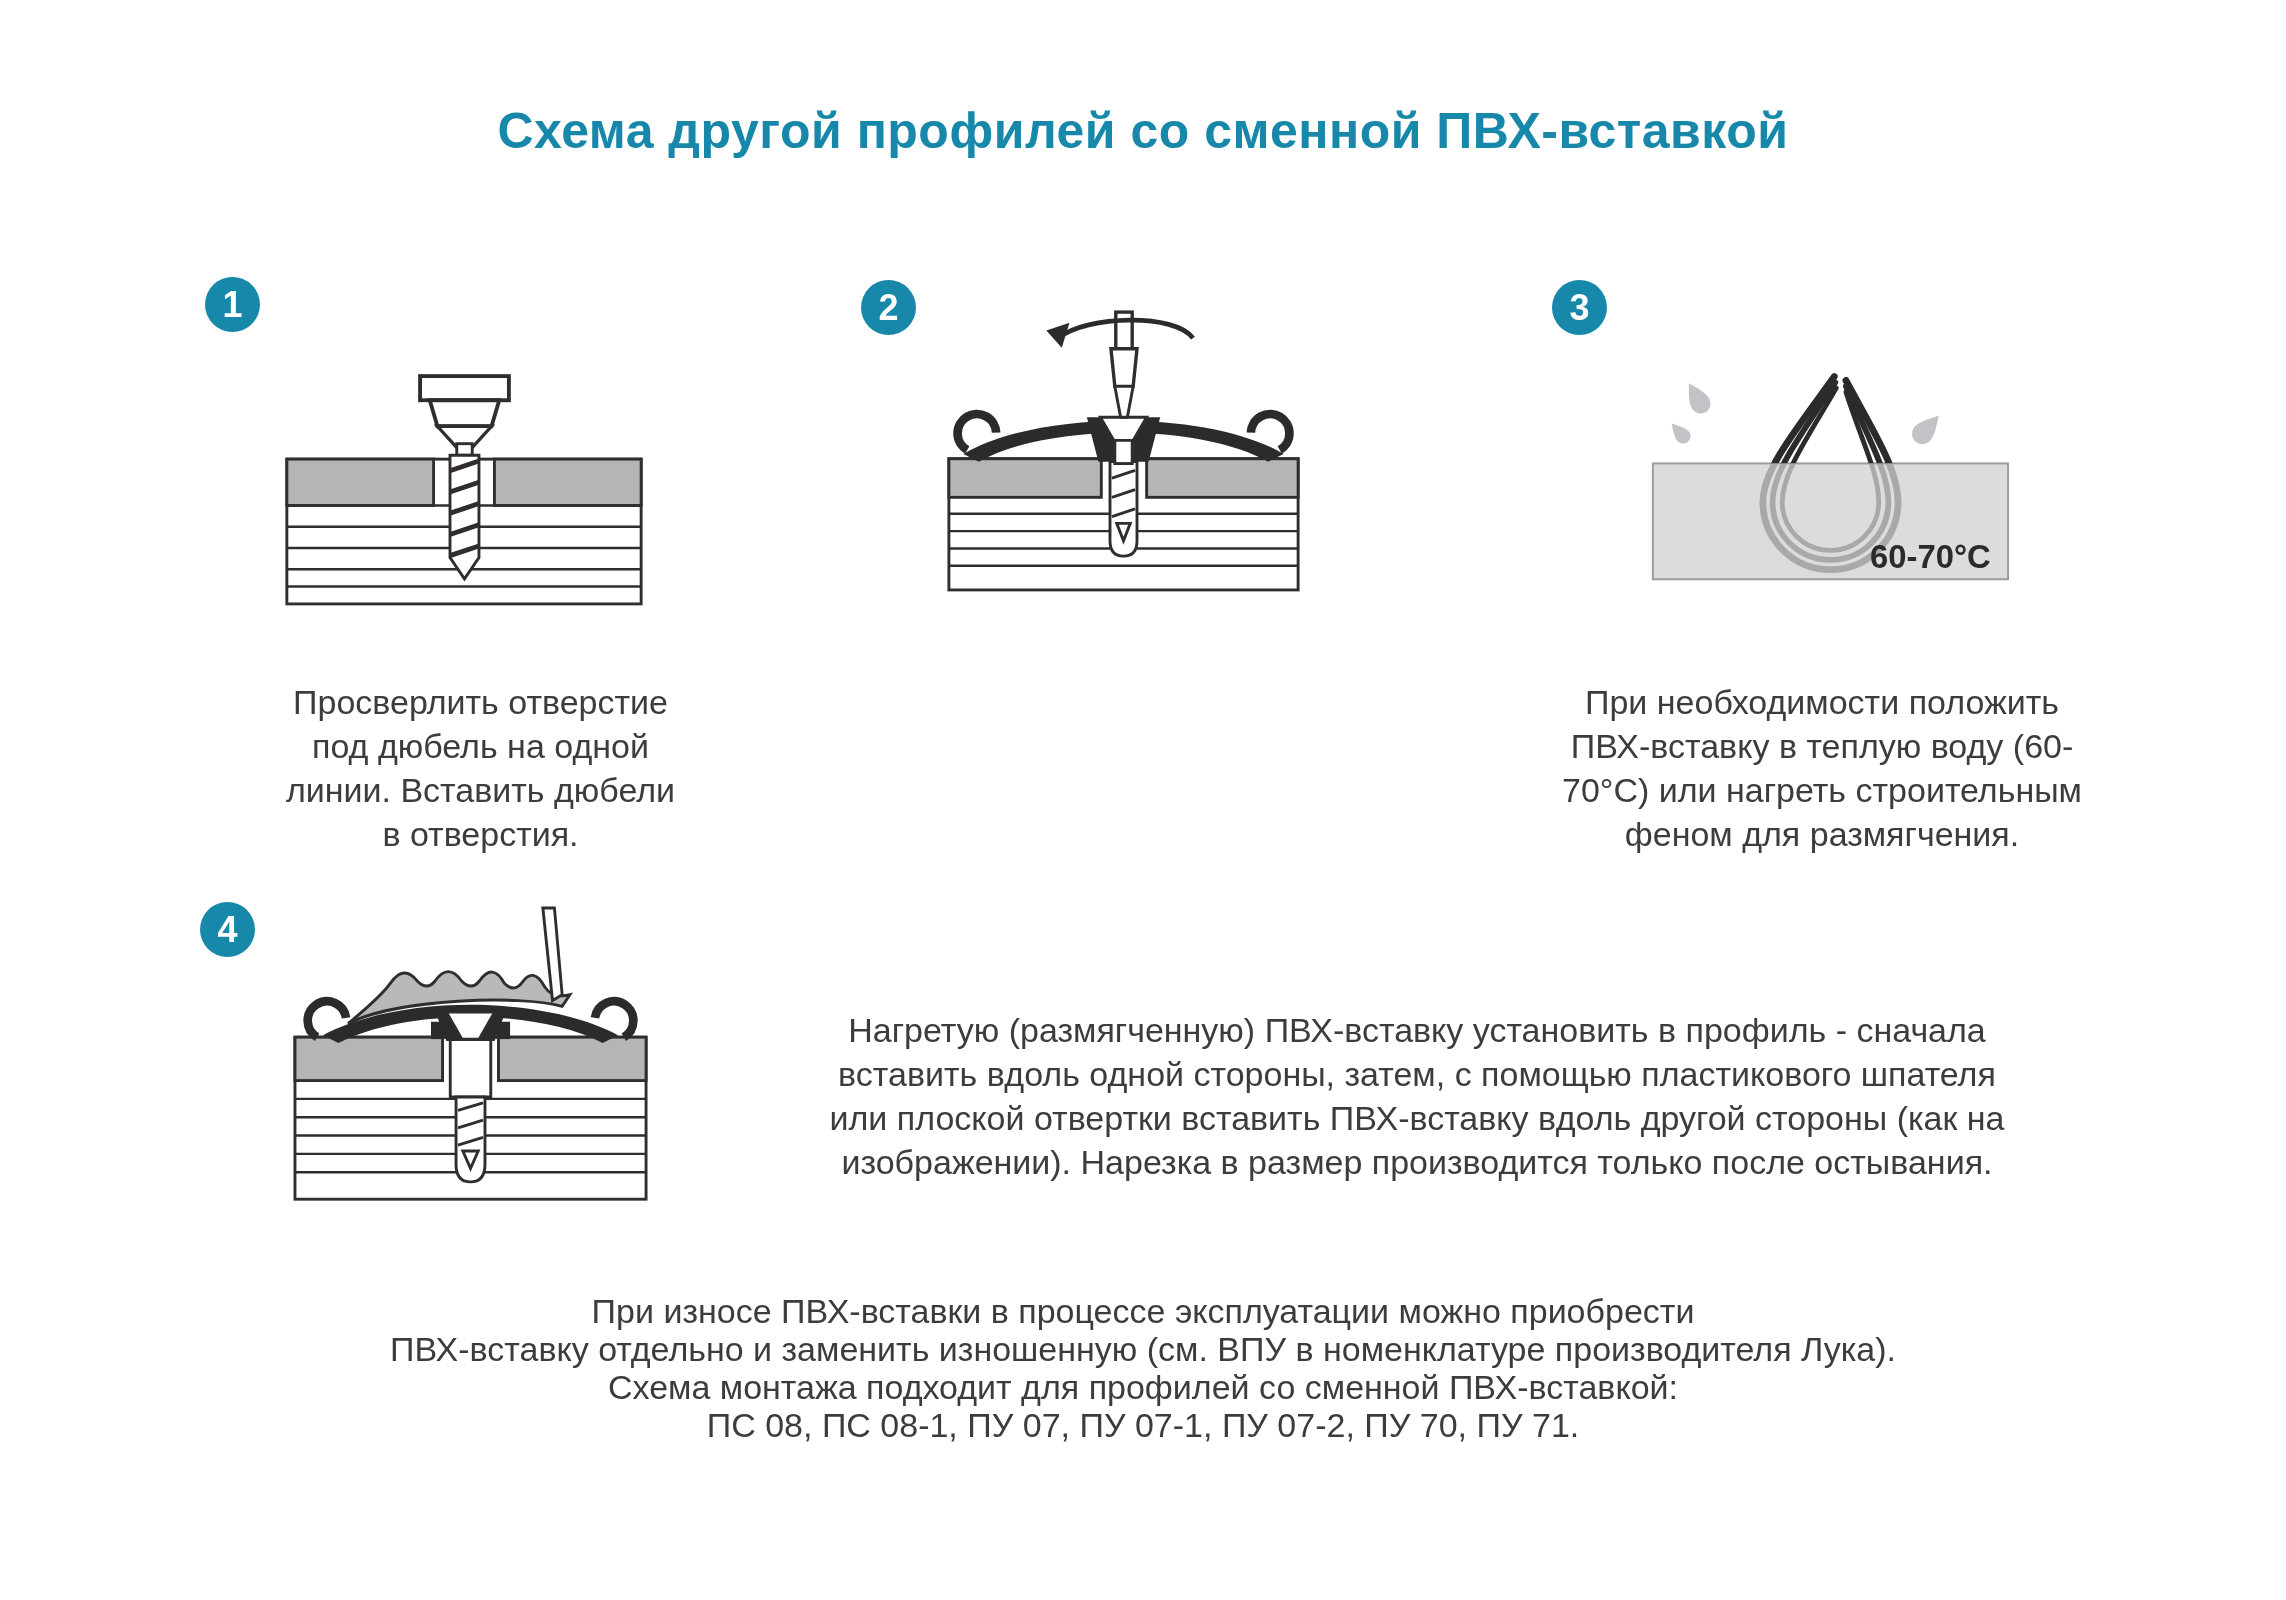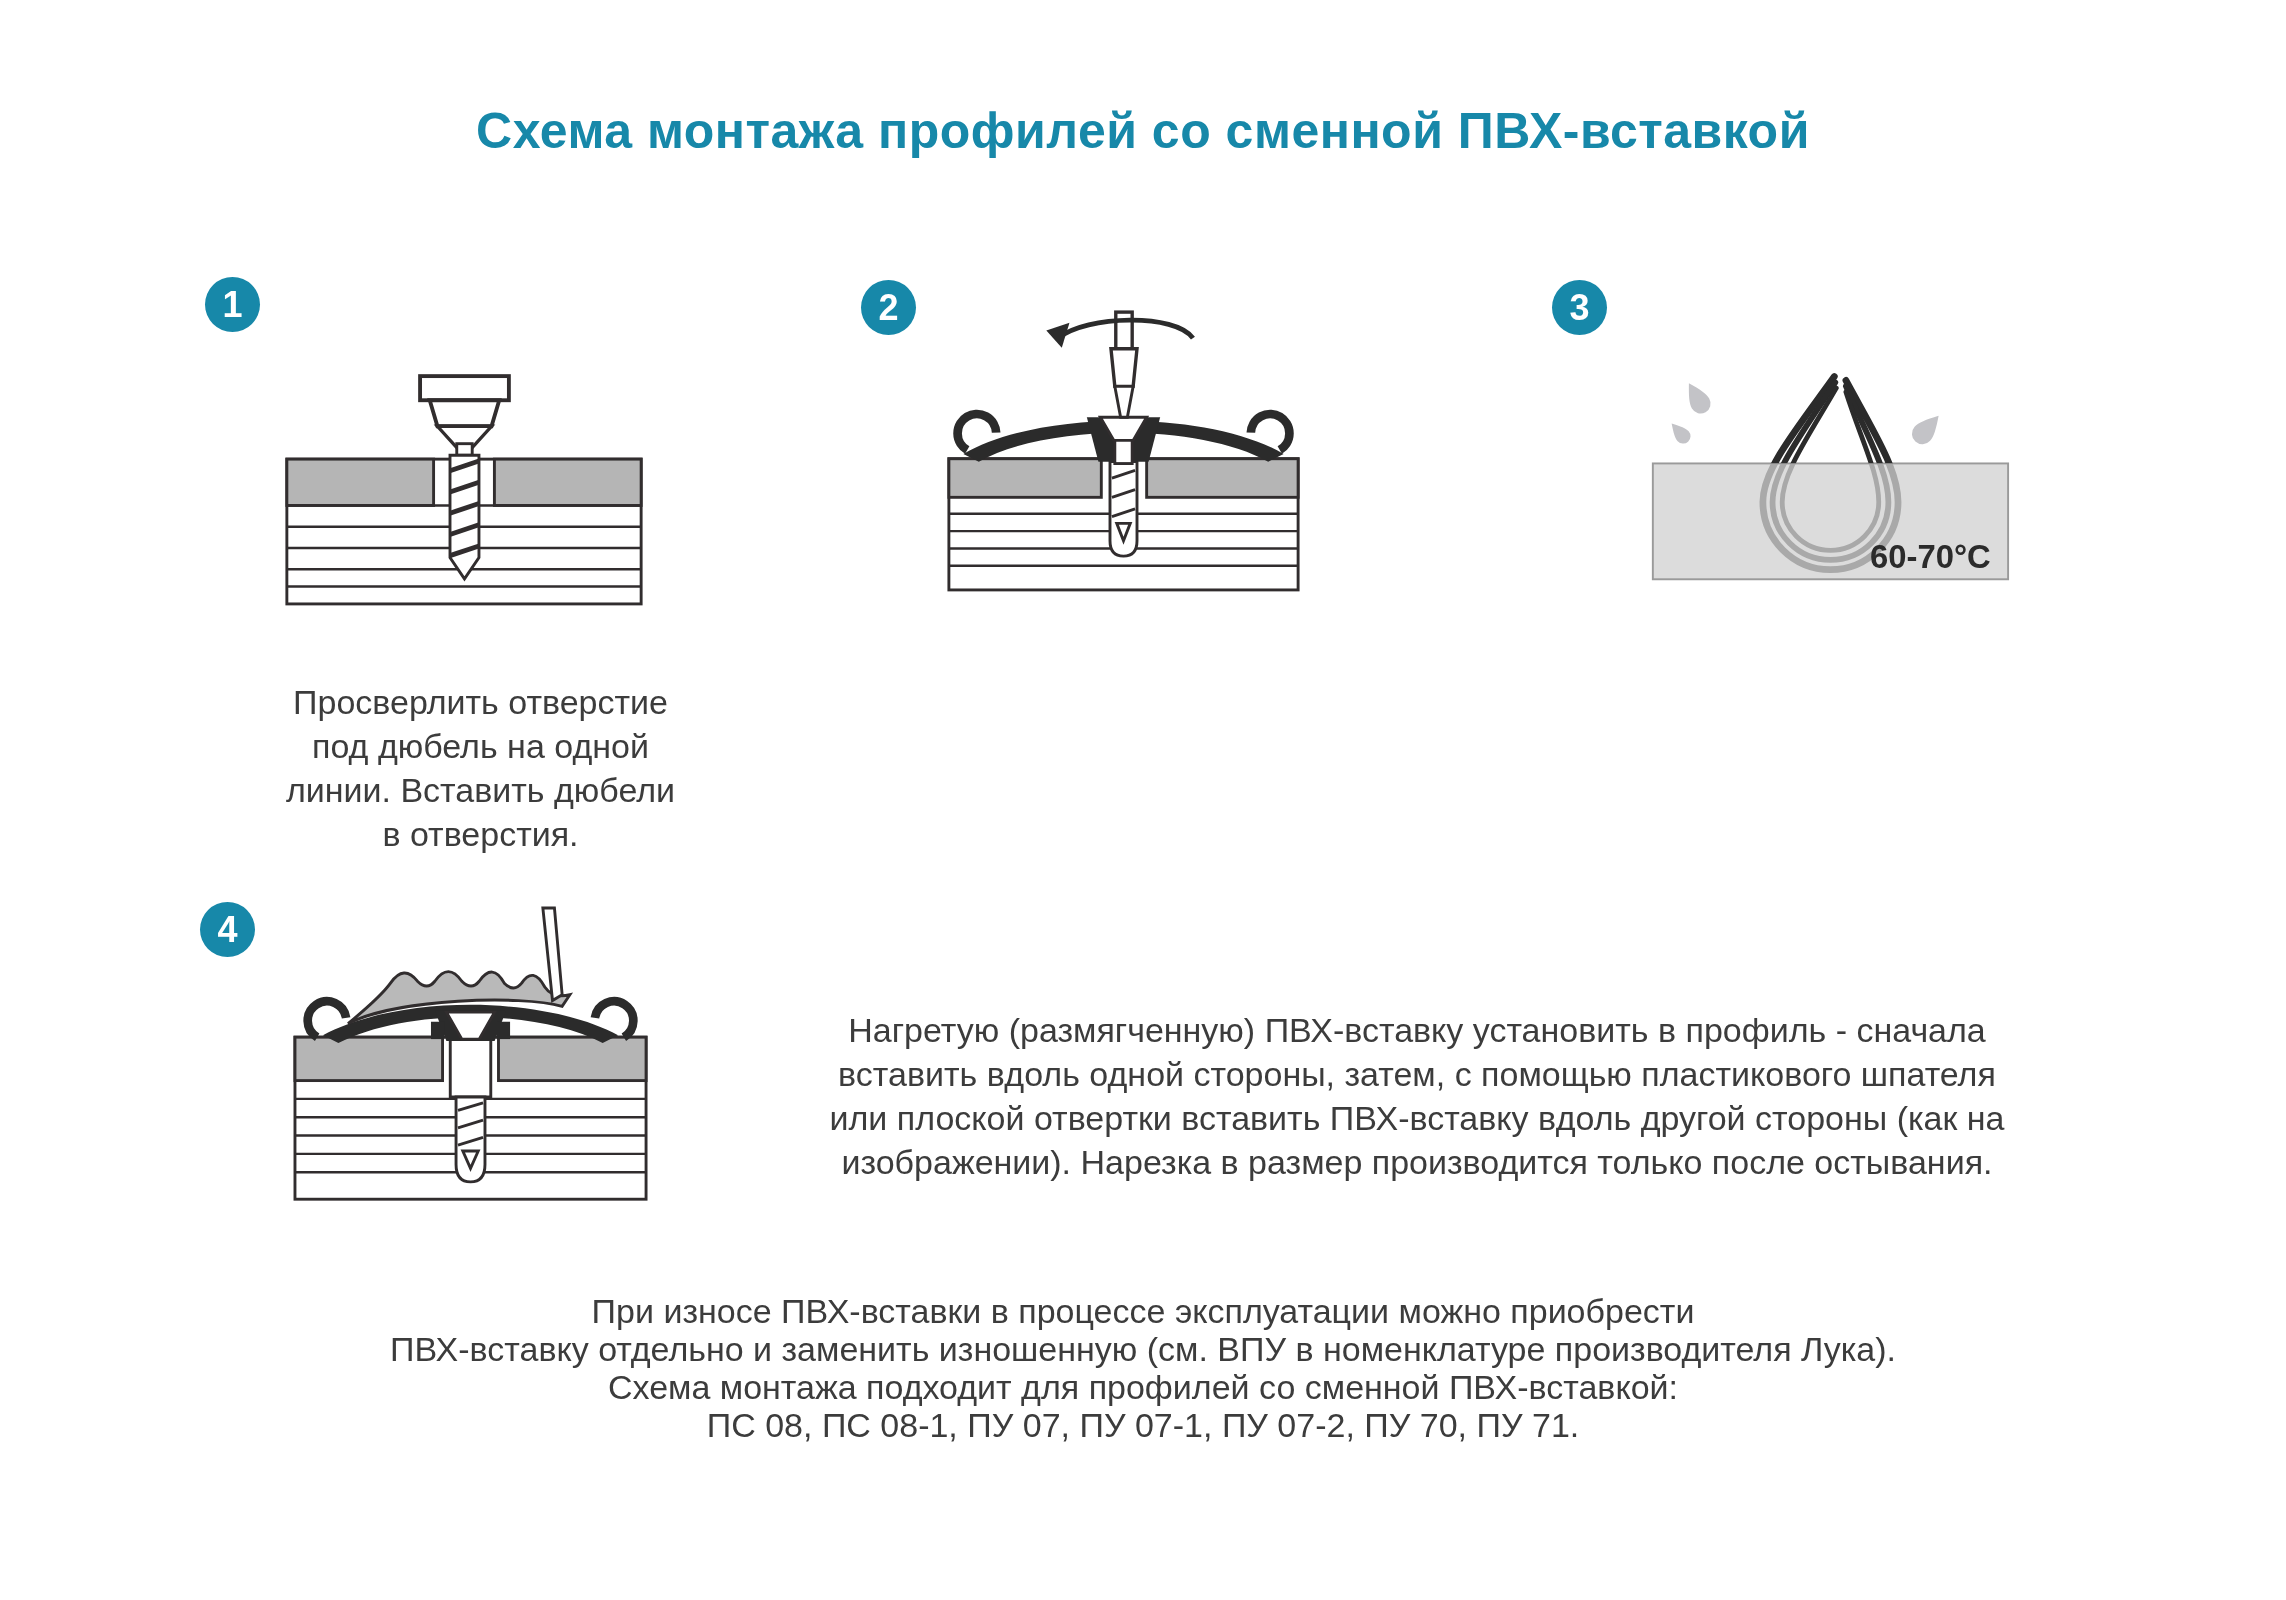--- a/index.html
+++ b/index.html
@@ -44,21 +44,21 @@
   .temp-label{
     font-family:"Liberation Sans", sans-serif;
     font-size:34px;font-weight:700;fill:#2b2b2b;
   }
 </style>
 </head>
 <body>
 
 <div id="page">
 
-  <div class="title">Схема монтажа профилей со сменной ПВХ-вставкой</div>
+  <div class="title">Схема другой профилей со сменной ПВХ-вставкой</div>
 
   <div class="badge" style="left:205px;top:277px;">
     <span>1</span>
   </div>
   <div class="illu" style="left:283px;top:372px;width:362px;height:237px;">
     <svg viewBox="0 0 375 245">
       <g>
         <rect x="4" y="90" width="367" height="150" fill="#ffffff" stroke="#312d2e" stroke-width="3"></rect>
         <g stroke="#312d2e" stroke-width="2.5">
           <line x1="4" y1="138" x2="371" y2="138"></line>
@@ -167,20 +167,24 @@
         </g>
       </g>
       <g fill="#c3c3c7">
         <path transform="translate(58,64) rotate(-30) scale(1.15)" d="M0,-15 C6,-5 9,1 9,6 A9,9 0 1 1 -9,6 C-9,1 -6,-5 0,-15"></path>
         <path transform="translate(40,100) rotate(-42) scale(0.85)" d="M0,-15 C6,-5 9,1 9,6 A9,9 0 1 1 -9,6 C-9,1 -6,-5 0,-15"></path>
         <path transform="translate(296,96) rotate(42) scale(1.2)" d="M0,-15 C6,-5 9,1 9,6 A9,9 0 1 1 -9,6 C-9,1 -6,-5 0,-15"></path>
       </g>
       <text class="temp-label" x="362" y="240" text-anchor="end">60-70°C</text>
     </svg>
   </div>
+  <div class="caption" style="left:1501px;top:680px;width:642px;">При необходимости положить
+ПВХ-вставку в теплую воду (60-
+70°C) или нагреть строительным
+феном для размягчения.</div>
 
   <div class="badge" style="left:200px;top:902px;">
     <span>4</span>
   </div>
   <div class="illu" style="left:290px;top:906px;width:362px;height:299px;">
     <svg viewBox="0 0 375 310">
       <g>
         <rect x="5" y="136" width="364" height="168" fill="#ffffff" stroke="#312d2e" stroke-width="3"></rect>
         <g stroke="#312d2e" stroke-width="2.5">
           <line x1="5" y1="200" x2="369" y2="200"></line>

